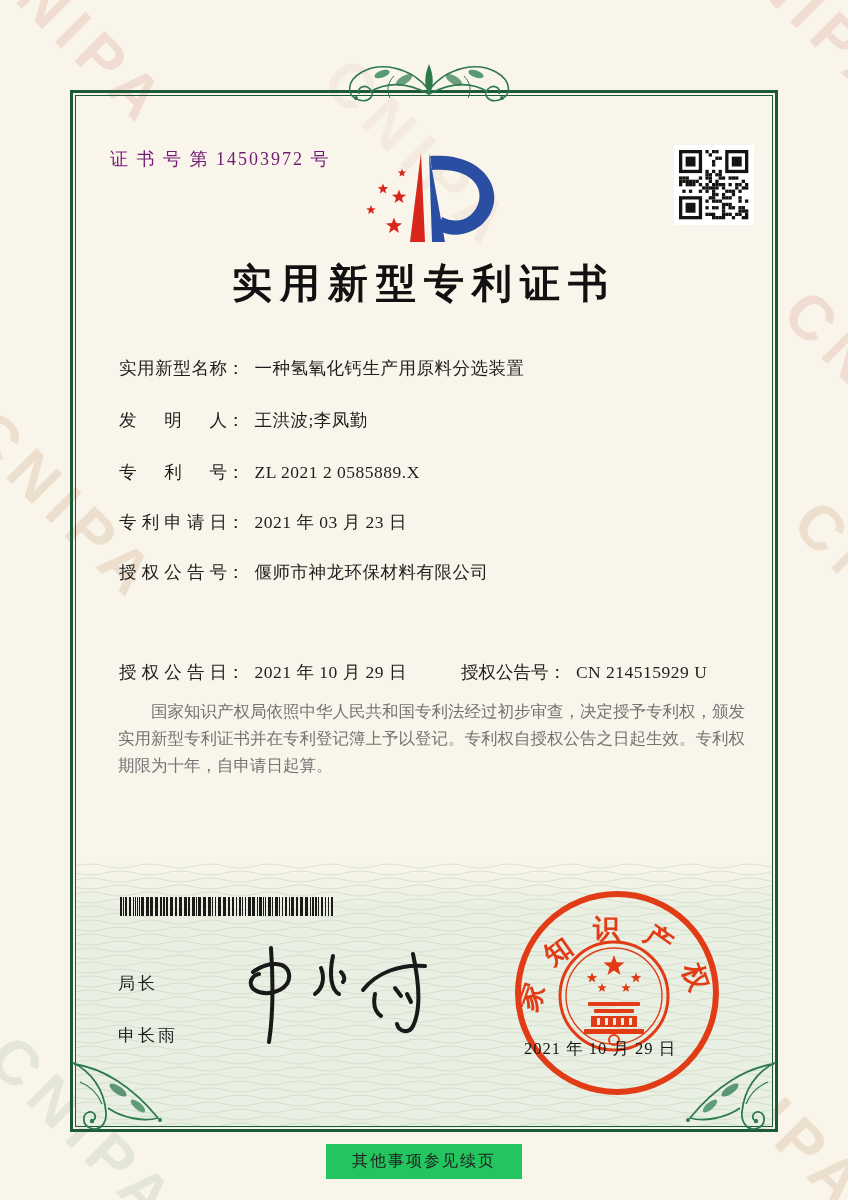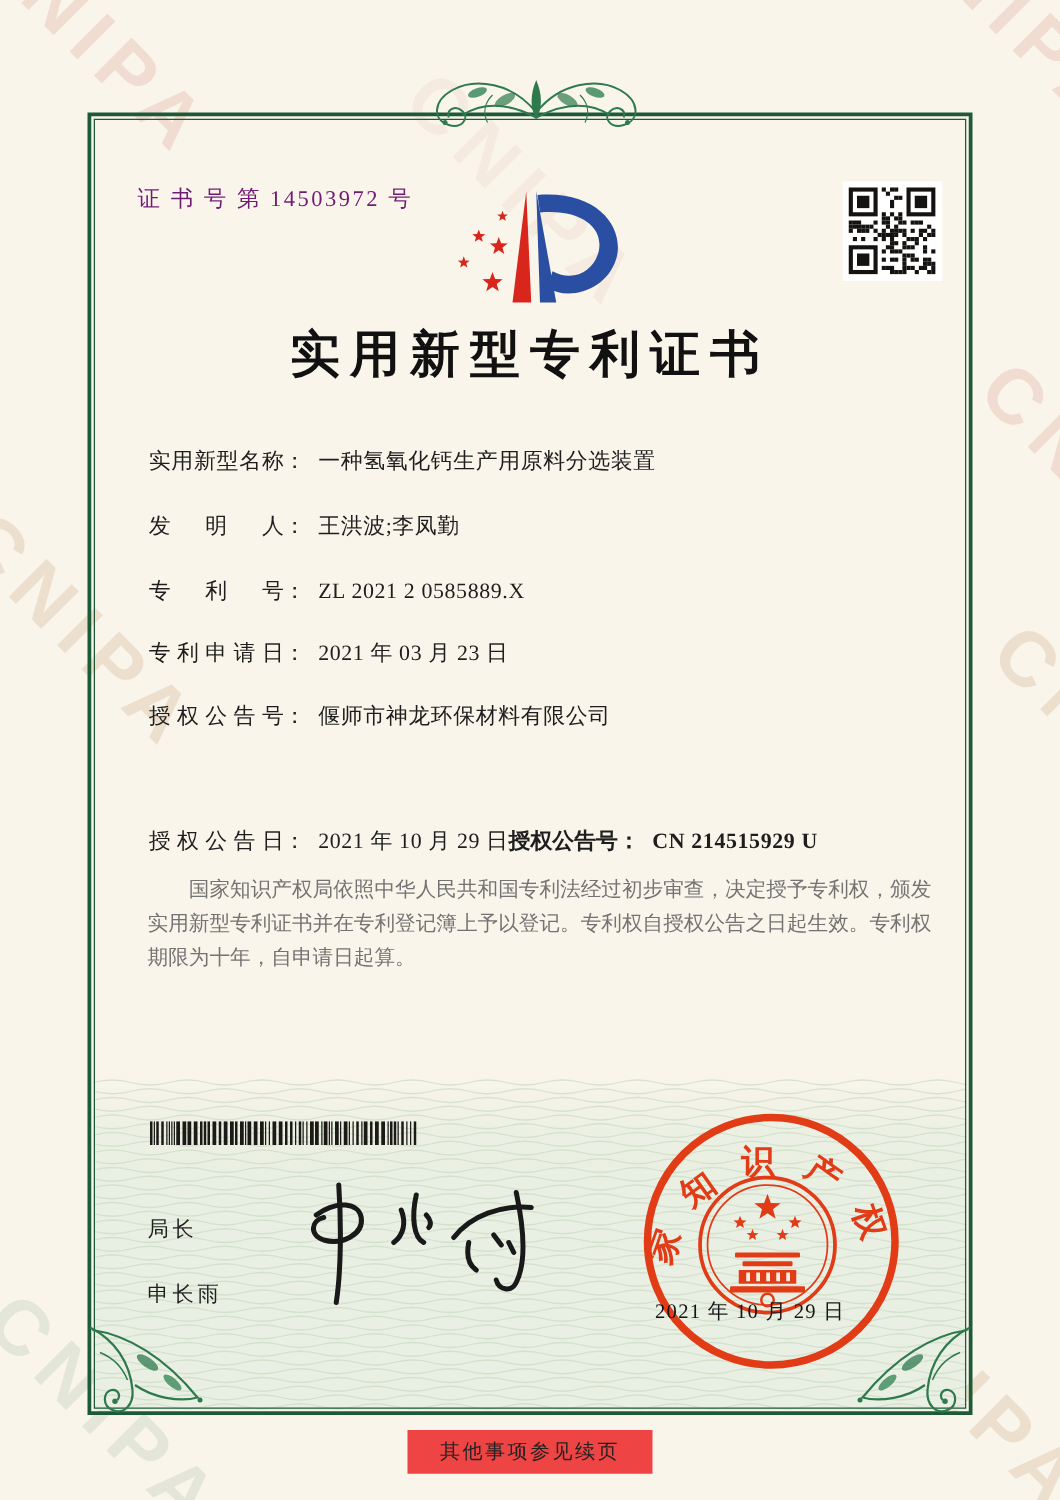--- a/index.html
+++ b/index.html
@@ -18,34 +18,34 @@
       background:linear-gradient(180deg, rgba(233,239,226,0) 0px, rgba(233,239,226,.85) 45px, #e9efe2 90px);}
   .cert-no{position:absolute;left:110px;top:147px;font-size:18px;letter-spacing:2px;color:#701a75;z-index:4;}
   .logo{position:absolute;left:352px;top:140px;width:160px;height:112px;z-index:4;}
   .qr{position:absolute;left:674px;top:145px;width:80px;height:80px;z-index:4;}
   .title{position:absolute;left:0;right:0;top:256px;text-align:center;font-size:40px;
       font-weight:bold;letter-spacing:8px;color:#111;z-index:4;}
   .frow{position:absolute;left:119px;font-size:17.5px;color:#1e1e1e;z-index:4;white-space:nowrap;}
   .flabel{display:inline-block;width:108px;text-align:justify;text-align-last:justify;vertical-align:top;}
   .fcolon{display:inline-block;margin-right:10px;}
   .fval{letter-spacing:.5px;}
-  .pair2{font-weight:bold;}
+  .pair2{margin-left:54px;}
   .paras{position:absolute;left:118px;top:698px;width:630px;font-size:16.5px;line-height:1.64;
       color:#737373;z-index:4;}
   .paras p{margin:0;text-indent:2em;}
   .barcode{position:absolute;left:120px;top:897px;width:216px;height:19px;z-index:4;}
   .sig-label{position:absolute;left:118px;font-family:"Liberation Sans","DejaVu Sans",sans-serif;
       font-size:17px;letter-spacing:3px;color:#1f1f1f;z-index:4;}
   .sig-svg{position:absolute;left:225px;top:938px;width:230px;height:112px;z-index:4;}
   .seal-svg{position:absolute;left:512px;top:888px;width:210px;height:210px;z-index:5;opacity:.95;}
   .seal-date{position:absolute;left:524px;top:1038px;width:200px;font-size:16.5px;letter-spacing:1px;
       color:#151515;z-index:6;}
   .page-info{position:absolute;left:0;right:0;top:1091px;text-align:center;font-size:15px;
       letter-spacing:1px;color:#2a2a2a;z-index:4;}
-  .note-box{position:absolute;left:50%;transform:translateX(-50%);top:1144px;background:#ef4444;
+  .note-box{position:absolute;left:50%;transform:translateX(-50%);top:1144px;background:#22c55e;
       padding:7px 26px;font-size:16px;letter-spacing:2px;color:#222;z-index:4;white-space:nowrap;text-align:right;}
   .orn{position:absolute;z-index:3;}
 </style>
 </head>
 <body>
 
 <div class="page">
 
   <div class="wm wm-pink" style="left:-45px;top:-5px;">CNIPA</div>
   <div class="wm wm-pink" style="left:690px;top:-25px;">CNIPA</div>

